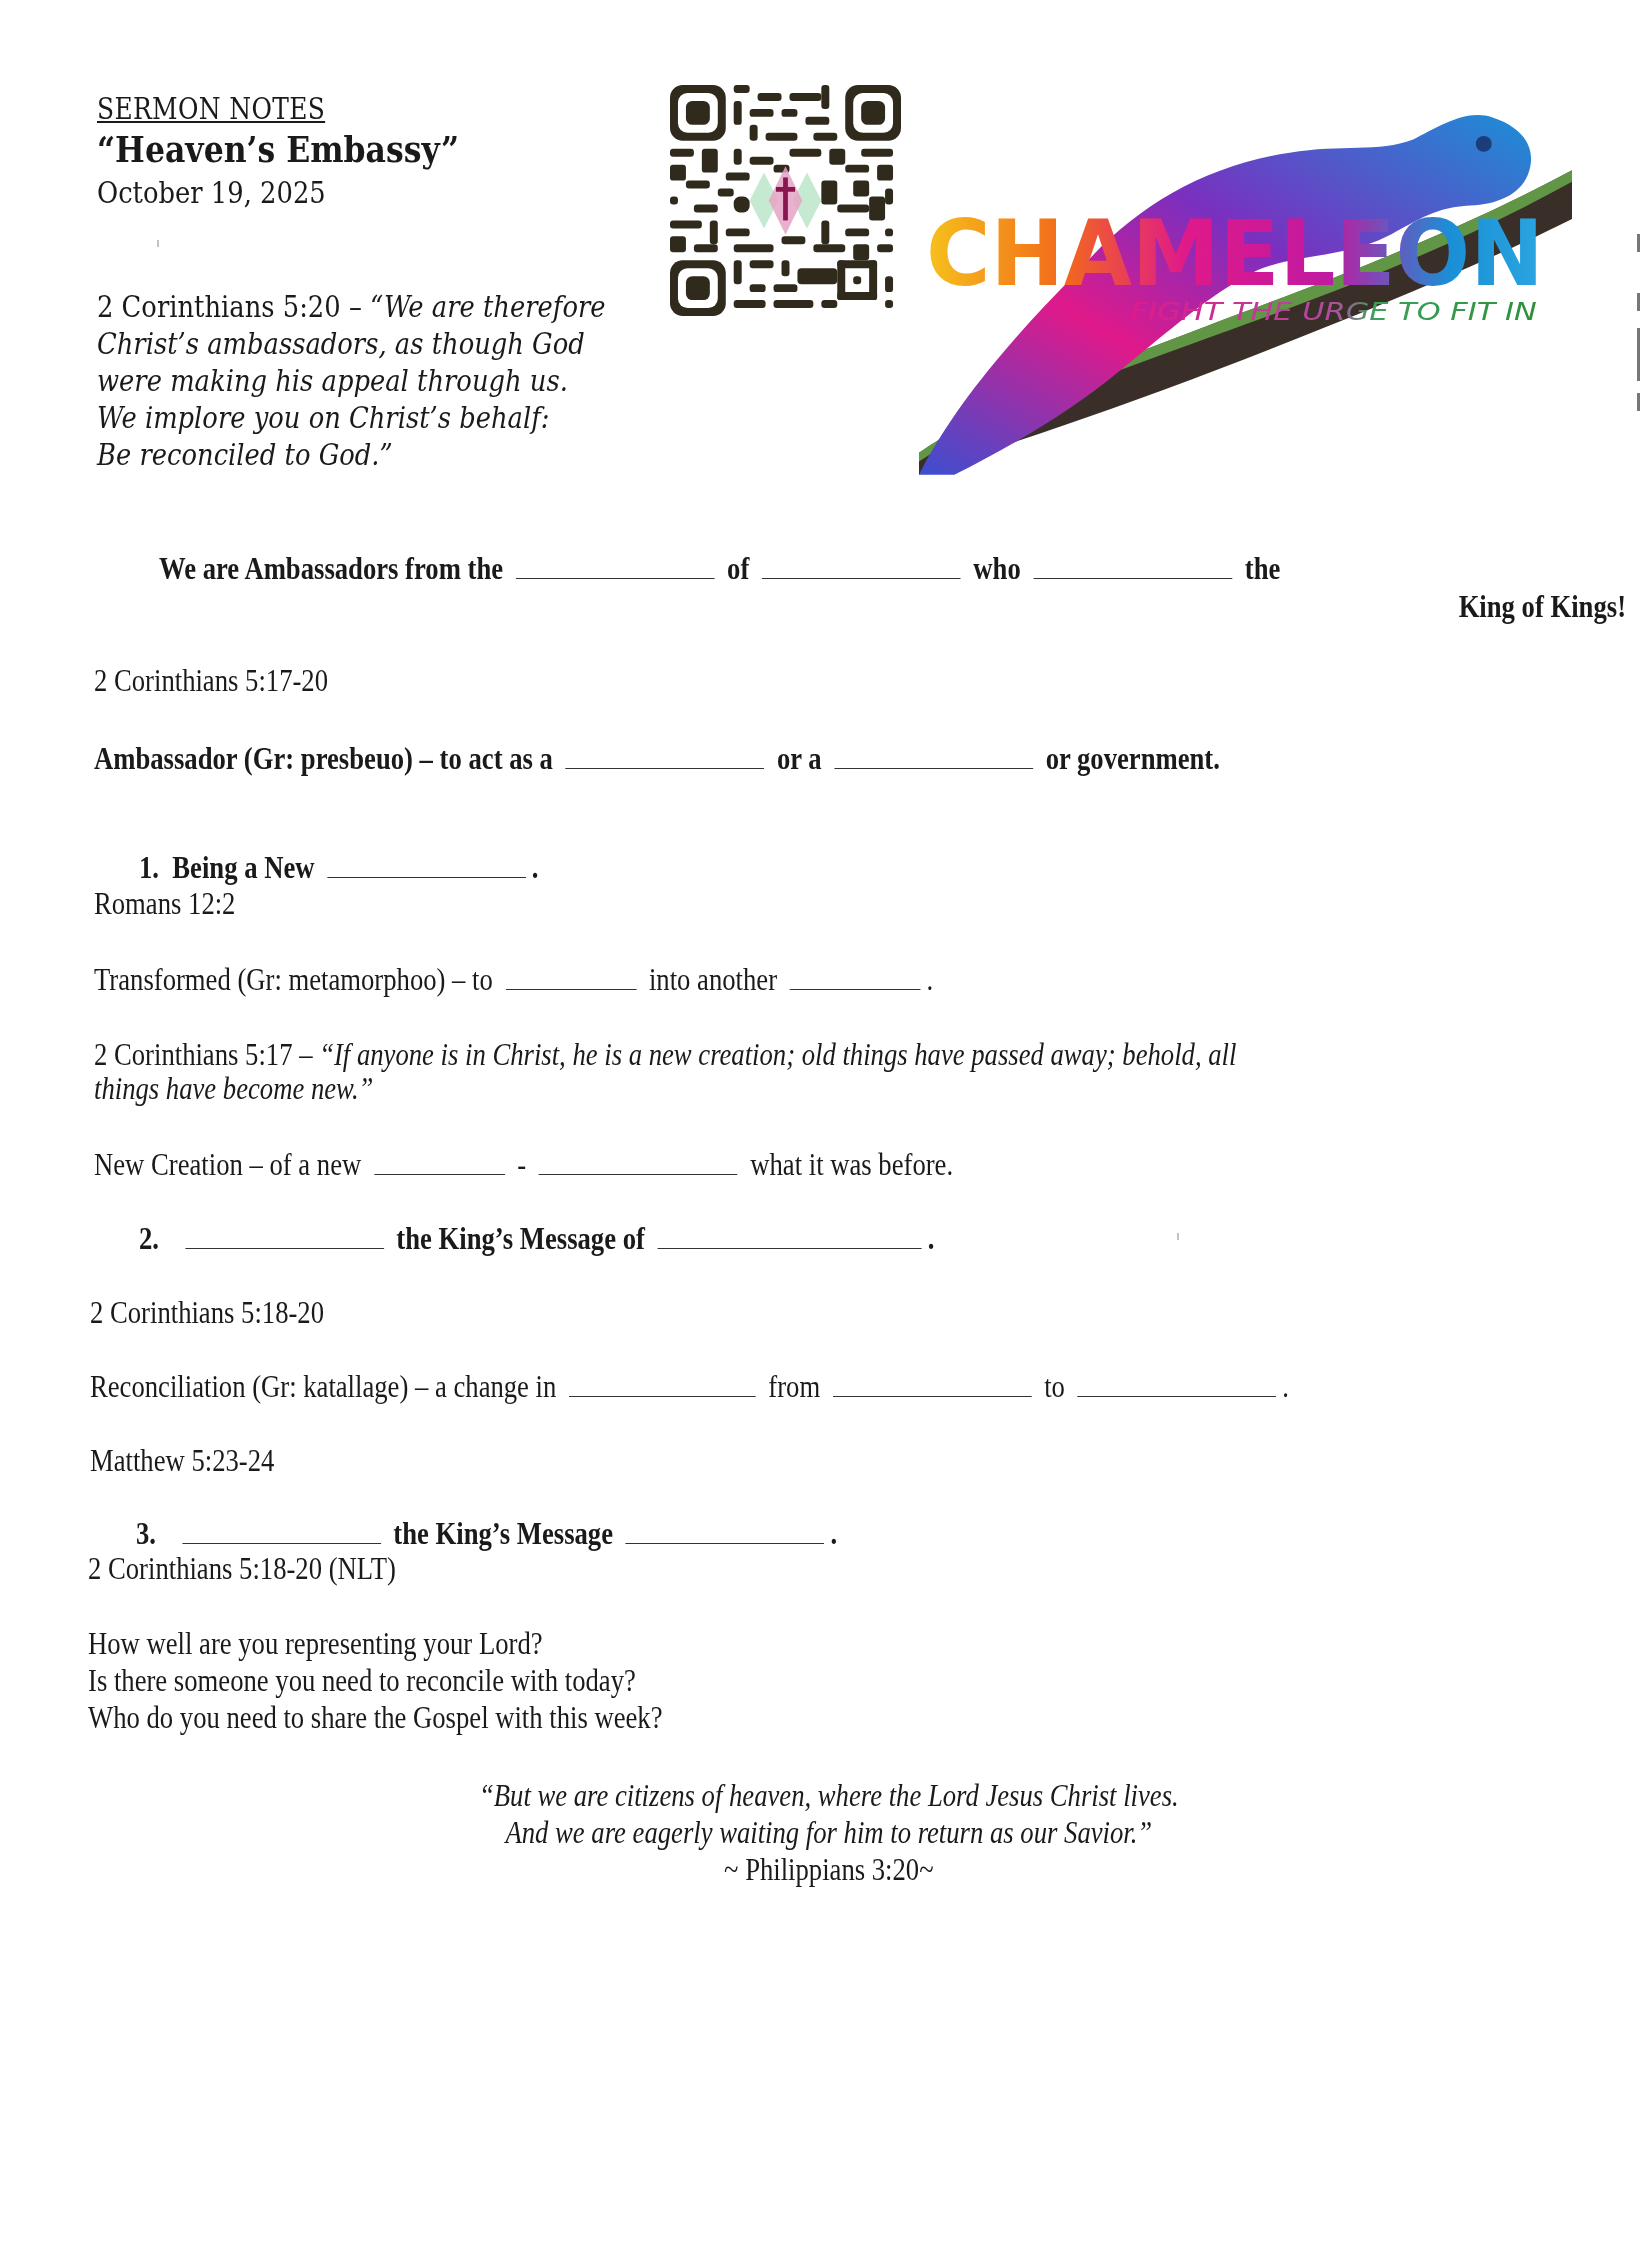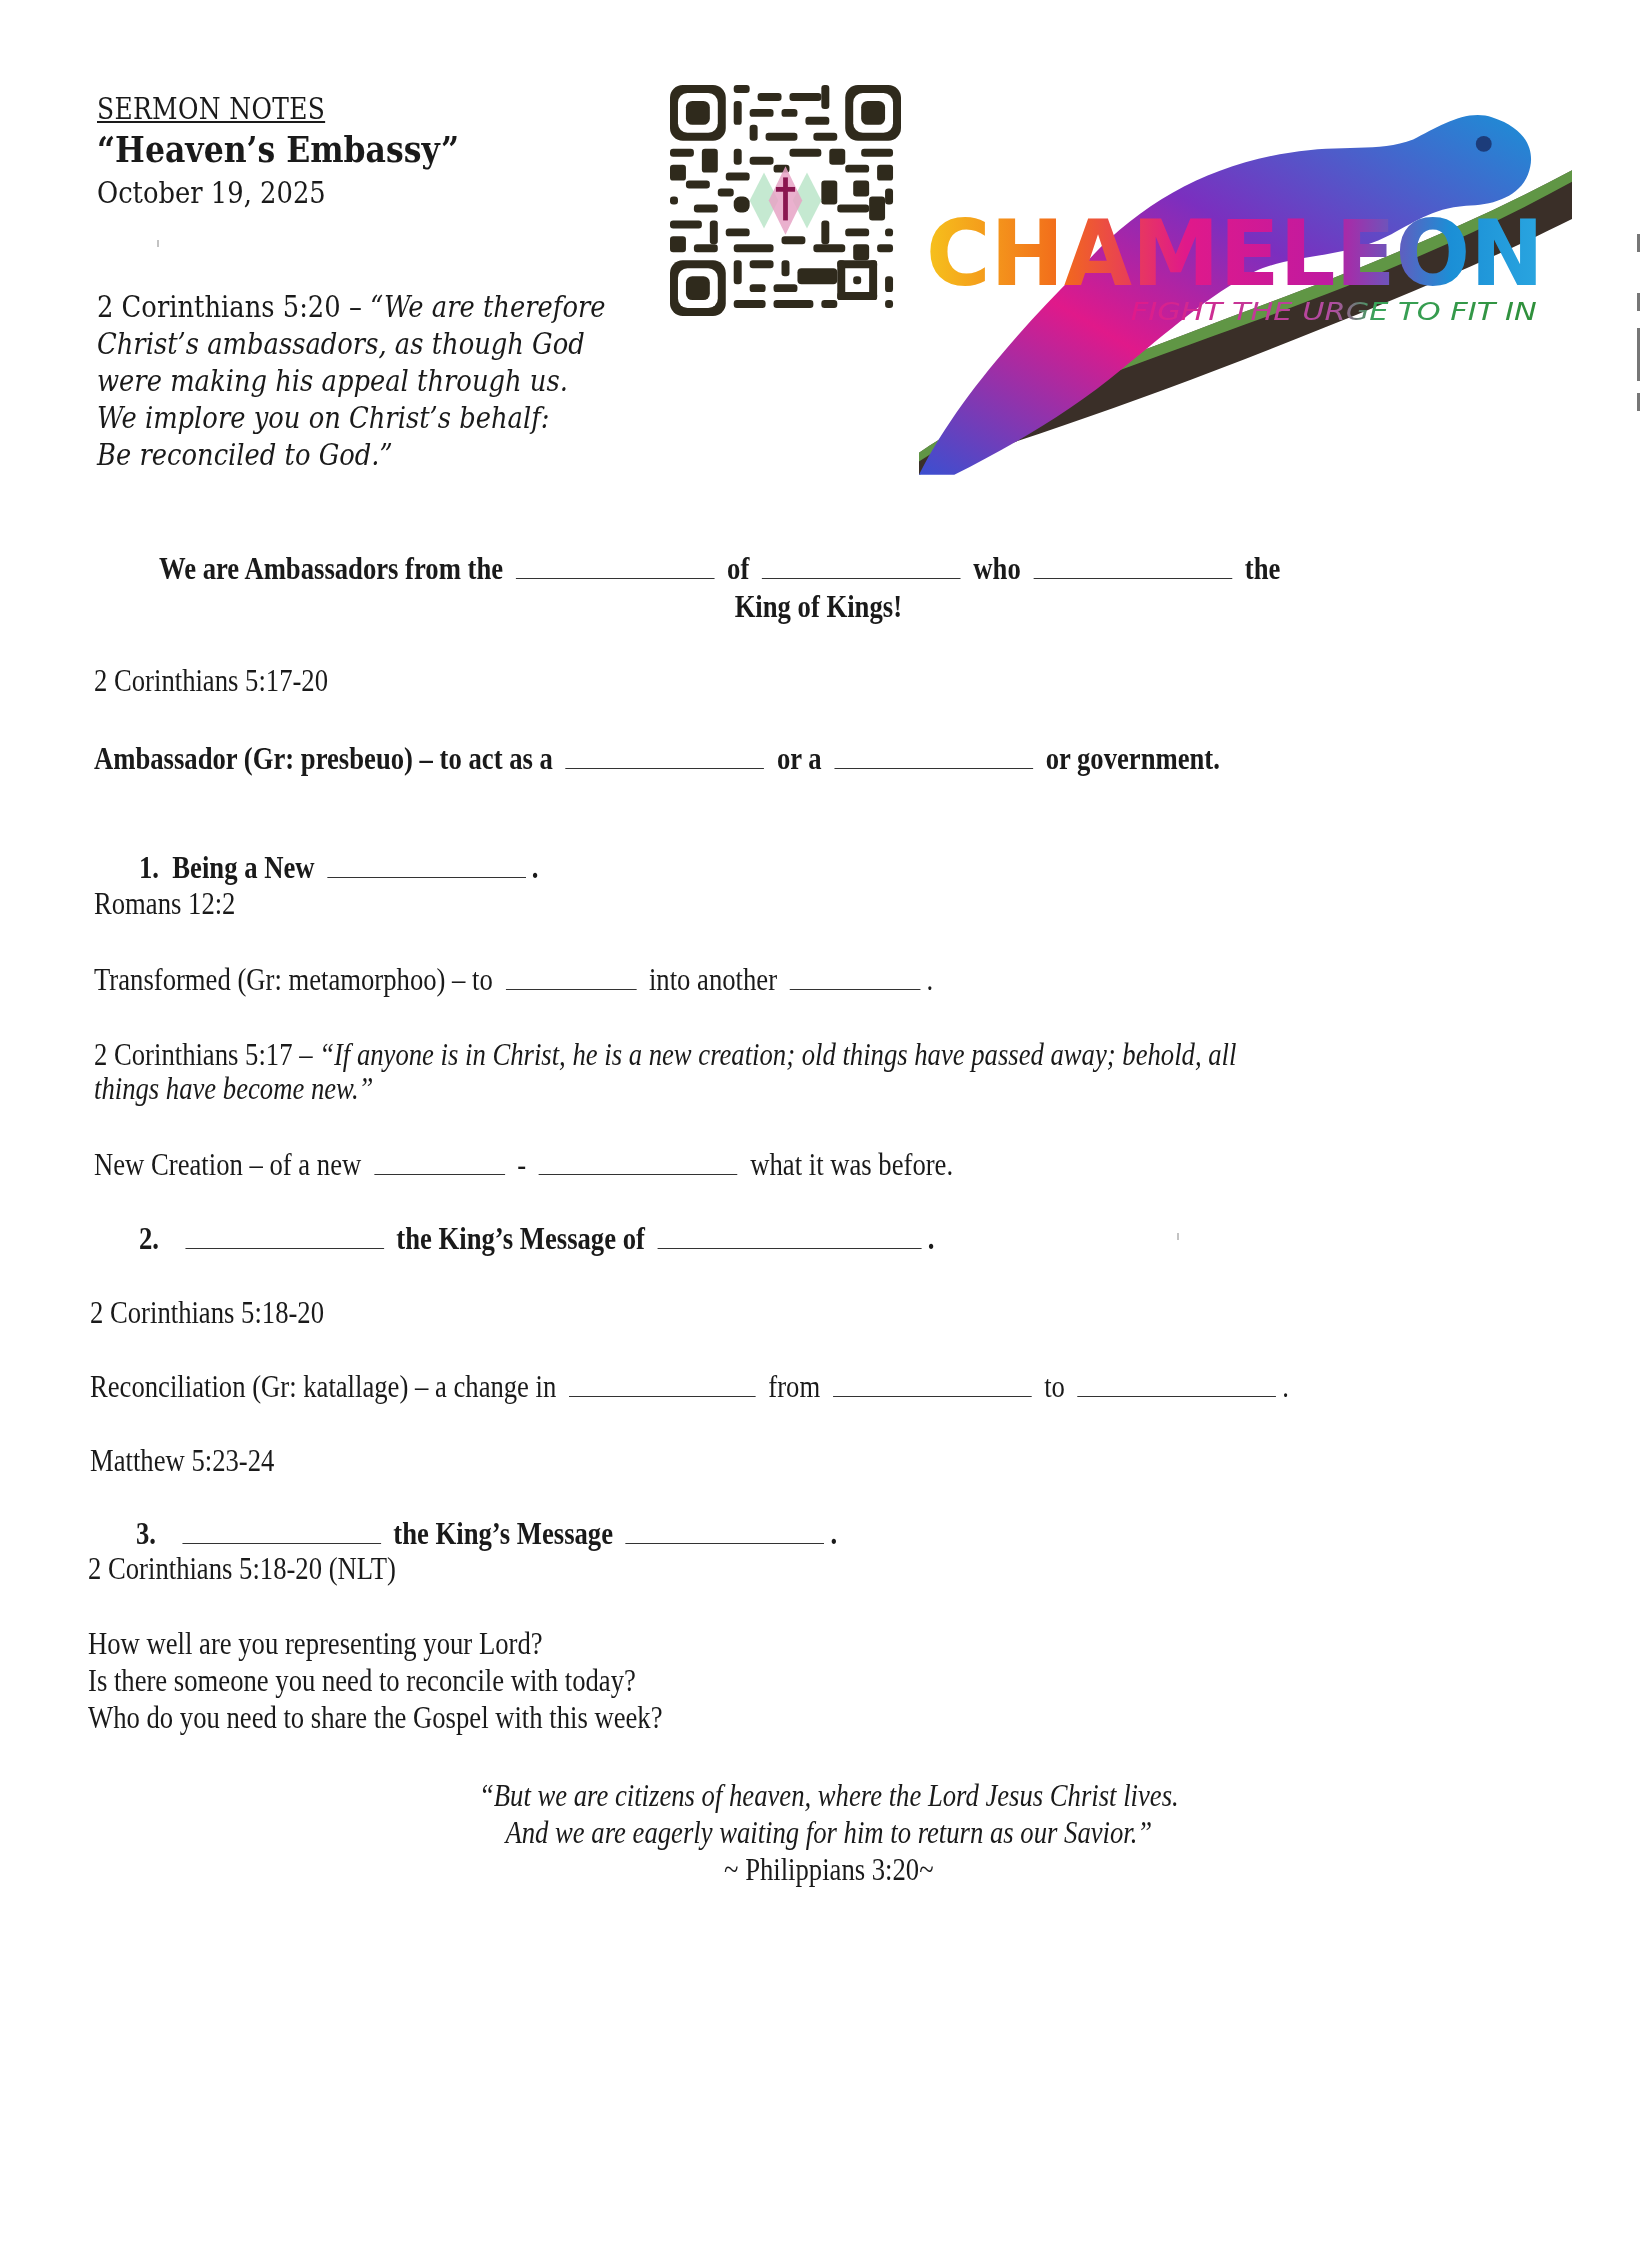--- a/index.html
+++ b/index.html
@@ -11,21 +11,21 @@
   .header-title { left:97px; top:129px; font-size:35px; font-weight:bold; transform:scaleX(0.9); transform-origin:left; white-space:nowrap; }
   .header-date { left:97px; top:175px; font-size:30px; transform:scaleX(0.86); transform-origin:left; white-space:nowrap; }
   .intro-verse { left:97px; top:288px; font-size:30px; line-height:37px; transform:scaleX(0.86); transform-origin:left; white-space:nowrap; }
   .intro-verse .it { font-style:italic; }
   .qr { left:670px; top:85px; width:231px; height:231px; }
   .logo { left:919px; top:104px; width:653px; height:371px; }
   .line { white-space:nowrap; font-size:31px; transform:scaleX(0.86); transform-origin:left; }
   .b { font-weight:bold; }
   .it { font-style:italic; }
   .blank { display:inline-block; border-bottom:1.8px solid #333; vertical-align:baseline; height:0.9px; margin:0 7px; }
-  .center-block { left:0; width:1640px; text-align:center; }
+  .center-block { left:0; width:1640px; text-align:right; }
   .center-block .inner { display:inline-block; font-size:31px; transform:scaleX(0.86); white-space:nowrap; }
   .speck { position:absolute; width:1.8px; height:7px; background:#888; opacity:0.5; }
   .edge-mark { position:absolute; width:2.6px; background:#777; }
 </style>
 </head>
 <body>
 
 <div class="abs cal header-kicker">SERMON NOTES</div>
 <div class="abs cal header-title">“Heaven’s Embassy”</div>
 <div class="abs cal header-date">October 19, 2025</div>

